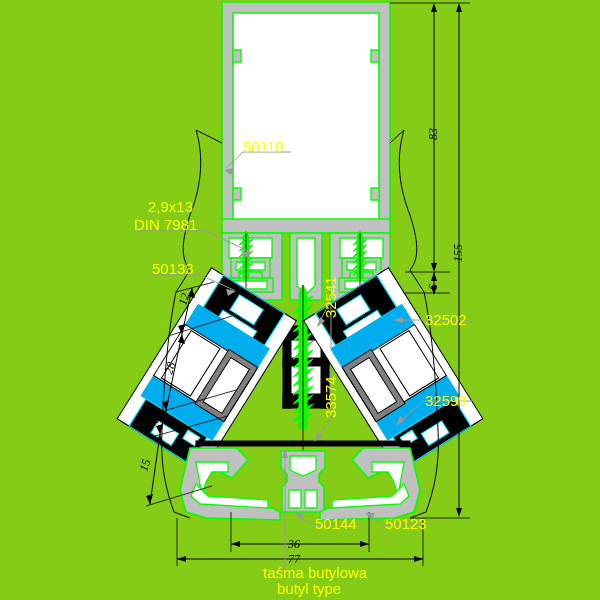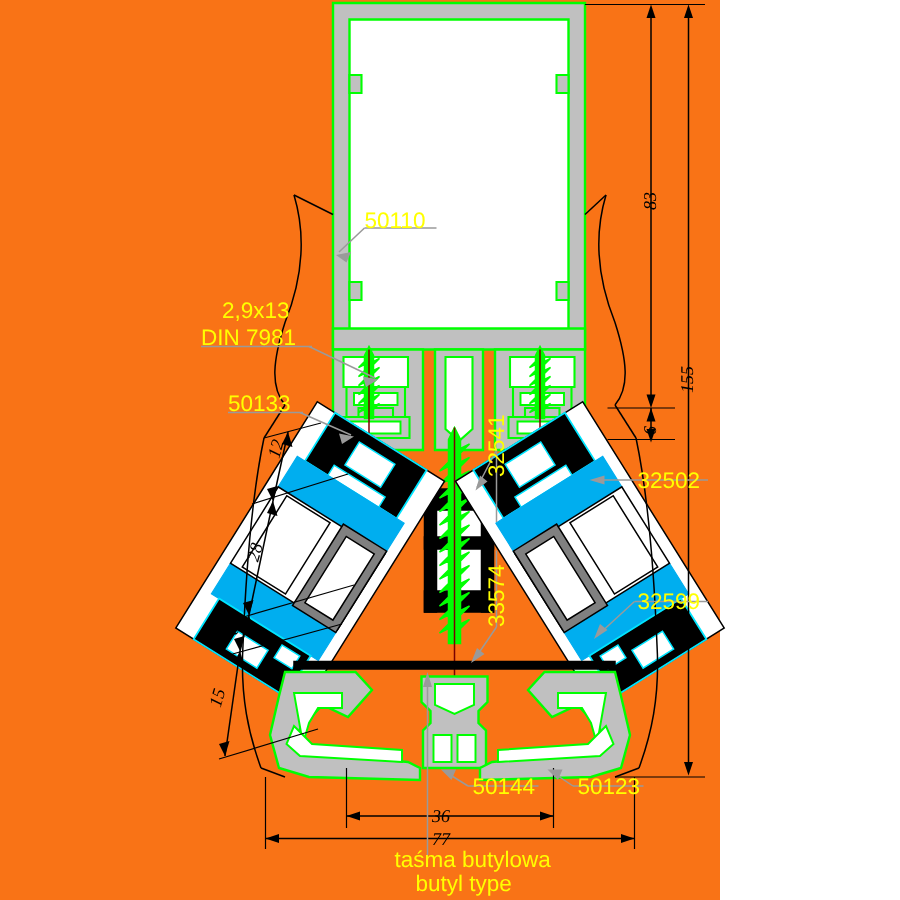--- a/index.html
+++ b/index.html
@@ -1,19 +1,19 @@
 <!DOCTYPE html>
 <html><head>
 <meta charset="utf-8">
 <title>Profile Cross-Section</title>
 <style>
   html,body{margin:0;padding:0;background:#ffffff;}
   body{width:600px;height:600px;overflow:hidden;
        font-family:"Liberation Sans", sans-serif;}
-  #stage{position:relative;width:480px;height:600px;background:#f97316;}
+  #stage{position:relative;width:600px;height:600px;background:#84cc16;}
   svg{display:block;}
   .lbl{fill:#ffff00;font-family:"Liberation Sans",sans-serif;font-size:15px;}
   .dim{fill:#000000;font-family:"Liberation Serif",serif;font-size:12px;font-style:italic;}
   .lead{stroke:#9a9a9a;stroke-width:1;fill:none;}
   .leadarrow{fill:#9a9a9a;}
   .dimline{stroke:#000000;stroke-width:1;fill:none;}
   .extline{stroke:#000000;stroke-width:0.8;fill:none;}
   .breakline{stroke:#000000;stroke-width:1;fill:none;}
   .alu{fill:#c0c0c0;stroke:#00ff00;stroke-width:1.6;}
   .alu2{fill:#c0c0c0;stroke:#00ff00;stroke-width:1.4;}

